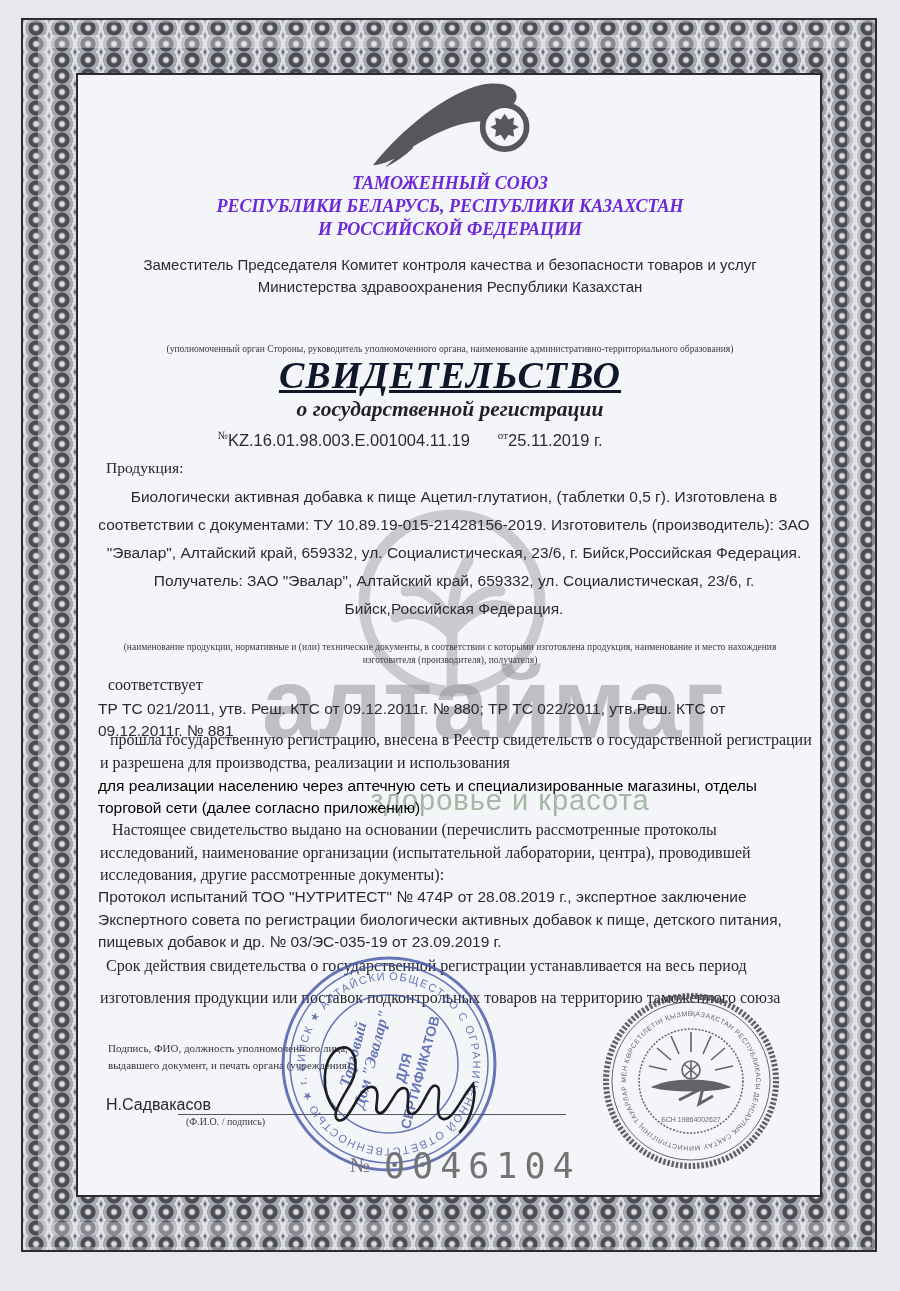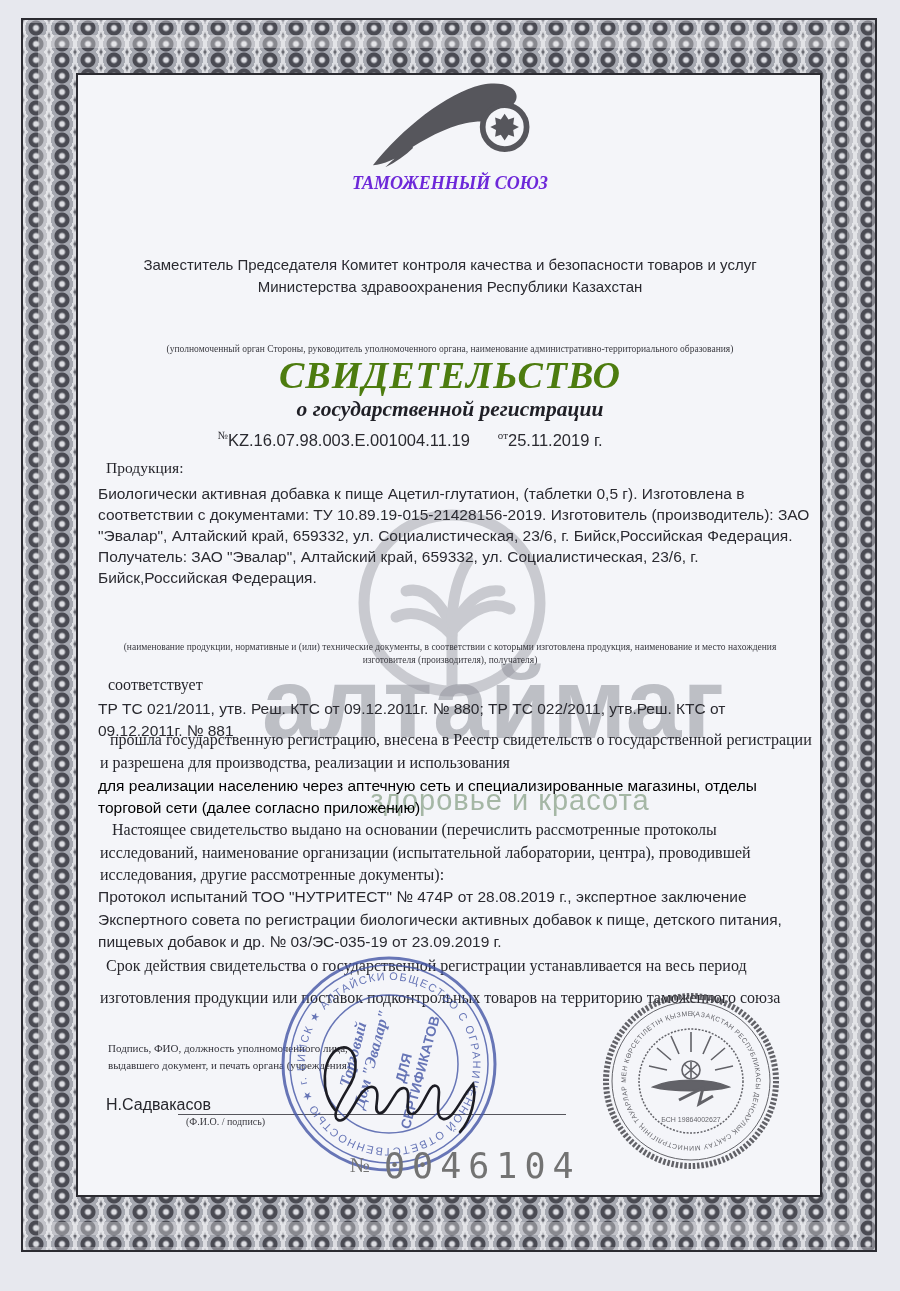--- a/index.html
+++ b/index.html
@@ -35,28 +35,28 @@
   .sans{font-family:"Liberation Sans","DejaVu Sans",sans-serif;}
   .serif{font-family:"Liberation Serif","DejaVu Serif",serif;}
 
   .union-header{left:100px;top:172px;width:700px;
     font-weight:bold;font-style:italic;font-size:18px;line-height:23px;color:#6d28d9;}
   .authority{left:96px;top:254px;width:708px;
     font-size:15px;line-height:21.5px;color:#2a2a30;}
   .caption{font-size:9.5px;line-height:13px;color:#3a3a40;}
   .caption-1{left:96px;top:343px;width:708px;}
   .title-main{left:100px;top:353px;width:700px;
-    font-weight:bold;font-style:italic;font-size:38px;letter-spacing:1px;color:#4d7c0f;}
+    font-weight:bold;font-style:italic;font-size:38px;letter-spacing:1px;color:#0f172a;text-decoration:underline;}
   .title-sub{left:100px;top:397px;width:700px;
     font-weight:bold;font-style:italic;font-size:21.5px;color:#1f1f26;}
   .number-line{left:100px;top:429px;width:620px;font-size:16.5px;color:#2a2a30;}
   .number-line sup{font-size:11px;font-family:"Liberation Serif",serif;}
   .number-line .gap{display:inline-block;width:28px;}
   .product-label{left:106px;top:459px;font-size:15.5px;}
-  .product-text{left:98px;top:483px;width:712px;font-size:15.5px;line-height:21px;color:#2a2a30;}
+  .product-text{left:98px;top:483px;width:712px;font-size:15.5px;line-height:28px;color:#2a2a30;text-align:center;}
   .caption-2{left:100px;top:641px;width:700px;}
   .conforms-label{left:108px;top:676px;font-size:16px;}
   .conforms-text{left:98px;top:698px;width:710px;font-size:15.5px;line-height:21.5px;color:#2a2a30;}
   .registered-text{left:100px;top:729px;width:714px;font-size:16px;line-height:22.5px;text-indent:10px;}
   .sale-text{left:98px;top:775px;width:710px;font-size:15.5px;line-height:22px;color:#000000;}
   .issued-text{left:100px;top:819px;width:712px;font-size:16px;line-height:22.5px;text-indent:12px;}
   .protocol-text{left:98px;top:886px;width:712px;font-size:15.5px;line-height:22.5px;color:#2a2a30;}
   .validity-text{left:100px;top:950px;width:714px;font-size:16px;line-height:32px;text-indent:6px;}
   .sig-caption{left:108px;top:1040px;width:340px;font-size:11px;line-height:17px;color:#33333a;}
   .sig-name{left:106px;top:1096px;font-size:16px;color:#26262c;}
@@ -90,33 +90,35 @@
 
 <svg class="bird-emblem" viewBox="0 0 200 110">
   <path d="M14,104 C44,66 92,28 127,20 C146,16 161,20 164,29 C167,38 157,46 141,50 C147,52 151,56 152,61 C139,58 124,57 111,60 C92,64 66,77 48,90 C38,97 26,103 14,104 Z
            M56,86 C48,94 38,101 27,106 C37,96 47,89 55,83 Z" fill="#34343a"></path>
   <circle cx="152" cy="64" r="23" fill="#f4f5f9" stroke="#34343a" stroke-width="6"></circle>
   <path d="M152,50 l4,6 6,-2 -1,7 6,3 -6,3 1,7 -6,-2 -4,6 -4,-6 -6,2 1,-7 -6,-3 6,-3 -1,-7 6,2 Z" fill="#34343a"></path>
 </svg>
 
 <div class="abs center union-header">
   <div>ТАМОЖЕННЫЙ СОЮЗ</div>
+  <div>РЕСПУБЛИКИ БЕЛАРУСЬ, РЕСПУБЛИКИ КАЗАХСТАН</div>
+  <div>И РОССИЙСКОЙ ФЕДЕРАЦИИ</div>
 </div>
 
 <div class="abs center authority sans">
   <div>Заместитель Председателя Комитет контроля качества и безопасности товаров и услуг Министерства здравоохранения Республики Казахстан</div>
 </div>
 
 <div class="abs center caption caption-1">(уполномоченный орган Стороны, руководитель уполномоченного органа, наименование административно-территориального образования)</div>
 
 <div class="abs center title-main">СВИДЕТЕЛЬСТВО</div>
 <div class="abs center title-sub">о государственной регистрации</div>
 
 <div class="abs center number-line sans">
-  <sup>№</sup><span>KZ.16.07.98.003.Е.001004.11.19</span><span class="gap"></span><sup>от</sup><span>25.11.2019 г.</span>
+  <sup>№</sup><span>KZ.16.01.98.003.Е.001004.11.19</span><span class="gap"></span><sup>от</sup><span>25.11.2019 г.</span>
 </div>
 
 <div class="abs product-label serif">Продукция:</div>
 <div class="abs product-text sans">Биологически активная добавка к пище Ацетил-глутатион, (таблетки 0,5 г). Изготовлена в соответствии с документами: ТУ 10.89.19-015-21428156-2019. Изготовитель (производитель): ЗАО "Эвалар", Алтайский край, 659332, ул. Социалистическая, 23/6, г. Бийск,Российская Федерация.  Получатель: ЗАО "Эвалар", Алтайский край, 659332, ул. Социалистическая, 23/6, г. Бийск,Российская Федерация.</div>
 <div class="abs center caption caption-2">(наименование продукции, нормативные и (или) технические документы, в соответствии с которыми изготовлена продукция, наименование и место нахождения изготовителя (производителя), получателя)</div>
 <div class="abs conforms-label serif">соответствует</div>
 <div class="abs conforms-text sans">ТР ТС 021/2011, утв. Реш. КТС от 09.12.2011г. № 880; ТР ТС 022/2011, утв.Реш. КТС от 09.12.2011г. № 881</div>
 <div class="abs registered-text serif">прошла государственную регистрацию, внесена в Реестр свидетельств о государственной регистрации и разрешена для производства, реализации и использования</div>
 <div class="abs sale-text sans">для реализации населению через аптечную сеть и специализированные магазины, отделы торговой сети (далее согласно приложению)</div>
 <div class="abs issued-text serif">Настоящее свидетельство выдано на основании (перечислить рассмотренные протоколы исследований, наименование организации  (испытательной лаборатории, центра), проводившей исследования, другие рассмотренные документы):</div>

